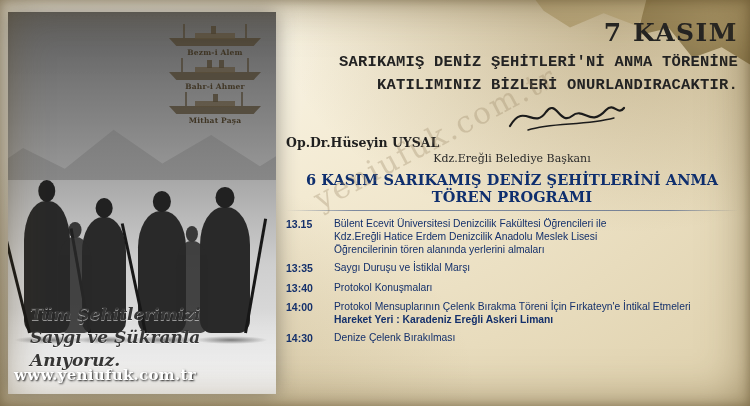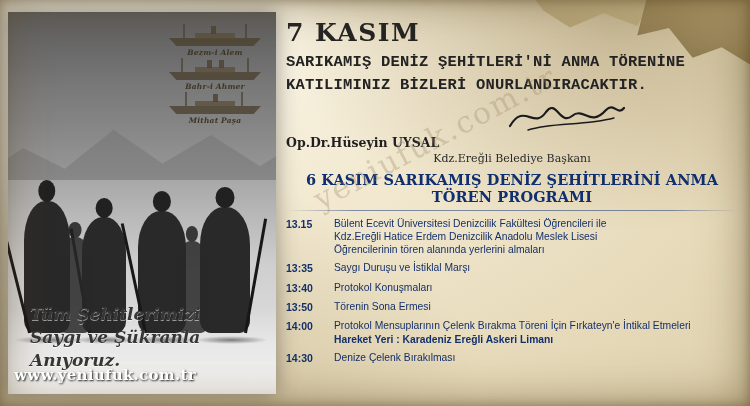--- a/index.html
+++ b/index.html
@@ -153,29 +153,28 @@
     position: absolute; bottom: 10px;
     width: 2px; height: 14px;
     background: #4b4130; opacity: .7;
   }
   .ship-name {
     font-family: "DejaVu Serif", serif;
     font-size: 7.5px;
     font-weight: bold;
     color: #3f3524;
     letter-spacing: .2px;
-    font-style: italic;
   }
   
   .content {
     position: absolute;
     left: 286px; top: 18px;
     width: 452px;
   }
-  .head-block { text-align: left; color: #232323; }
+  .head-block { text-align: right; color: #232323; }
   .head-date {
     font-size: 25px;
     font-weight: bold;
     letter-spacing: 1.5px;
     font-family: "DejaVu Serif", serif;
     margin-bottom: 4px;
   }
   .head-line {
     font-size: 15.5px;
     font-weight: bold;
@@ -371,26 +370,20 @@
             <span class="l">Saygı Duruşu ve İstiklal Marşı</span>
           </div>
         </div>
         <div class="row">
           <div class="time">13:40</div>
           <div class="desc">
             <span class="l">Protokol Konuşmaları</span>
           </div>
         </div>
         <div class="row">
-          <div class="time">13:50</div>
-          <div class="desc">
-            <span class="l">Törenin Sona Ermesi</span>
-          </div>
-        </div>
-        <div class="row">
           <div class="time">14:00</div>
           <div class="desc">
             <span class="l">Protokol Mensuplarının Çelenk Bırakma Töreni İçin Fırkateyn'e İntikal Etmeleri</span>
             <span class="l b">Hareket Yeri : Karadeniz Ereğli Askeri Limanı</span>
           </div>
         </div>
         <div class="row">
           <div class="time">14:30</div>
           <div class="desc">
             <span class="l">Denize Çelenk Bırakılması</span>

